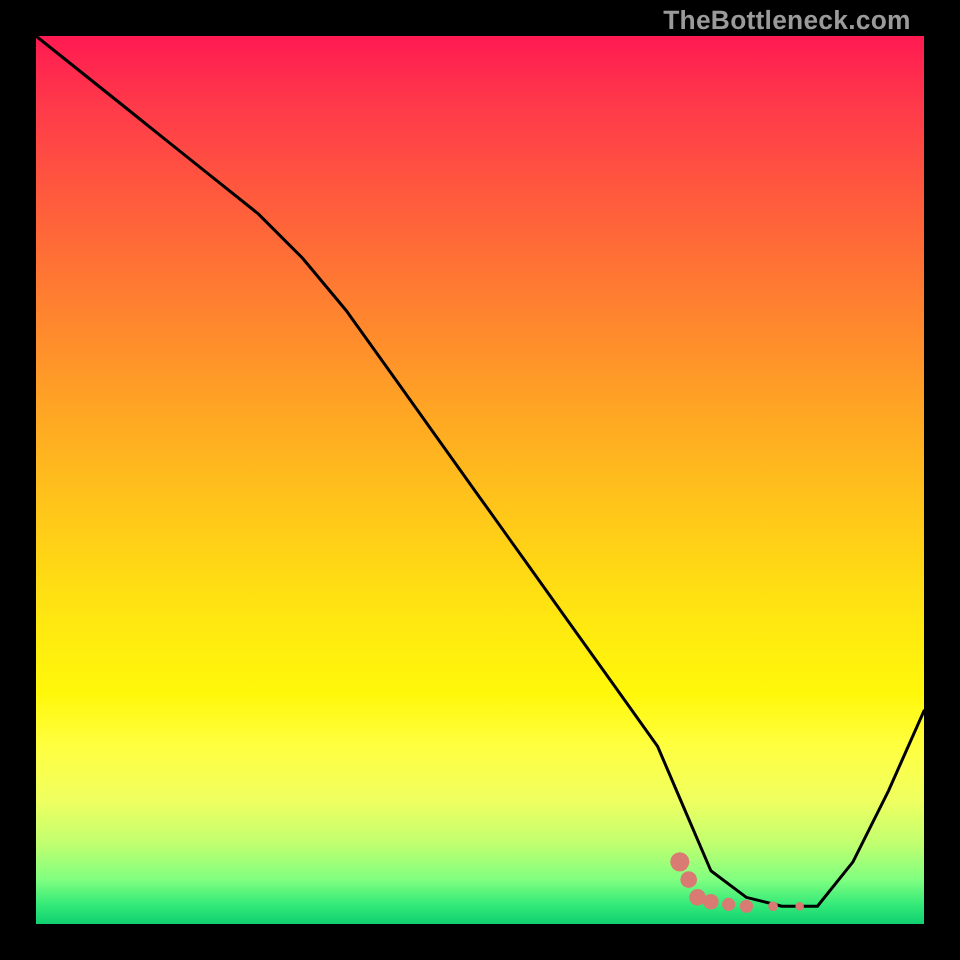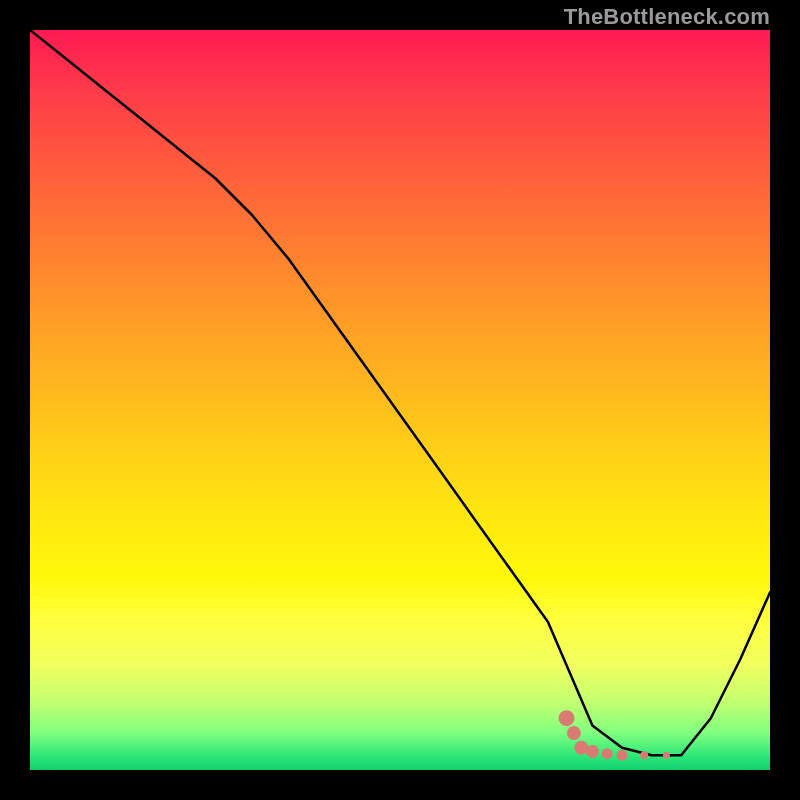--- a/index.html
+++ b/index.html
@@ -40,21 +40,21 @@
       #f0ff60 86%,
       #c0ff70 91%,
       #80ff80 95%,
       #30e878 98%,
       #10d070 100%
     );
     overflow: hidden;
   }
   .watermark {
     position: absolute;
-    right: 30px;
+    right: 41px;
     top: 4px;
     color: #9a9a9a;
     font-size: 22px;
     font-weight: 600;
     letter-spacing: 0.2px;
   }
   svg.curve {
     position: absolute;
     left: 0;
     top: 0;

